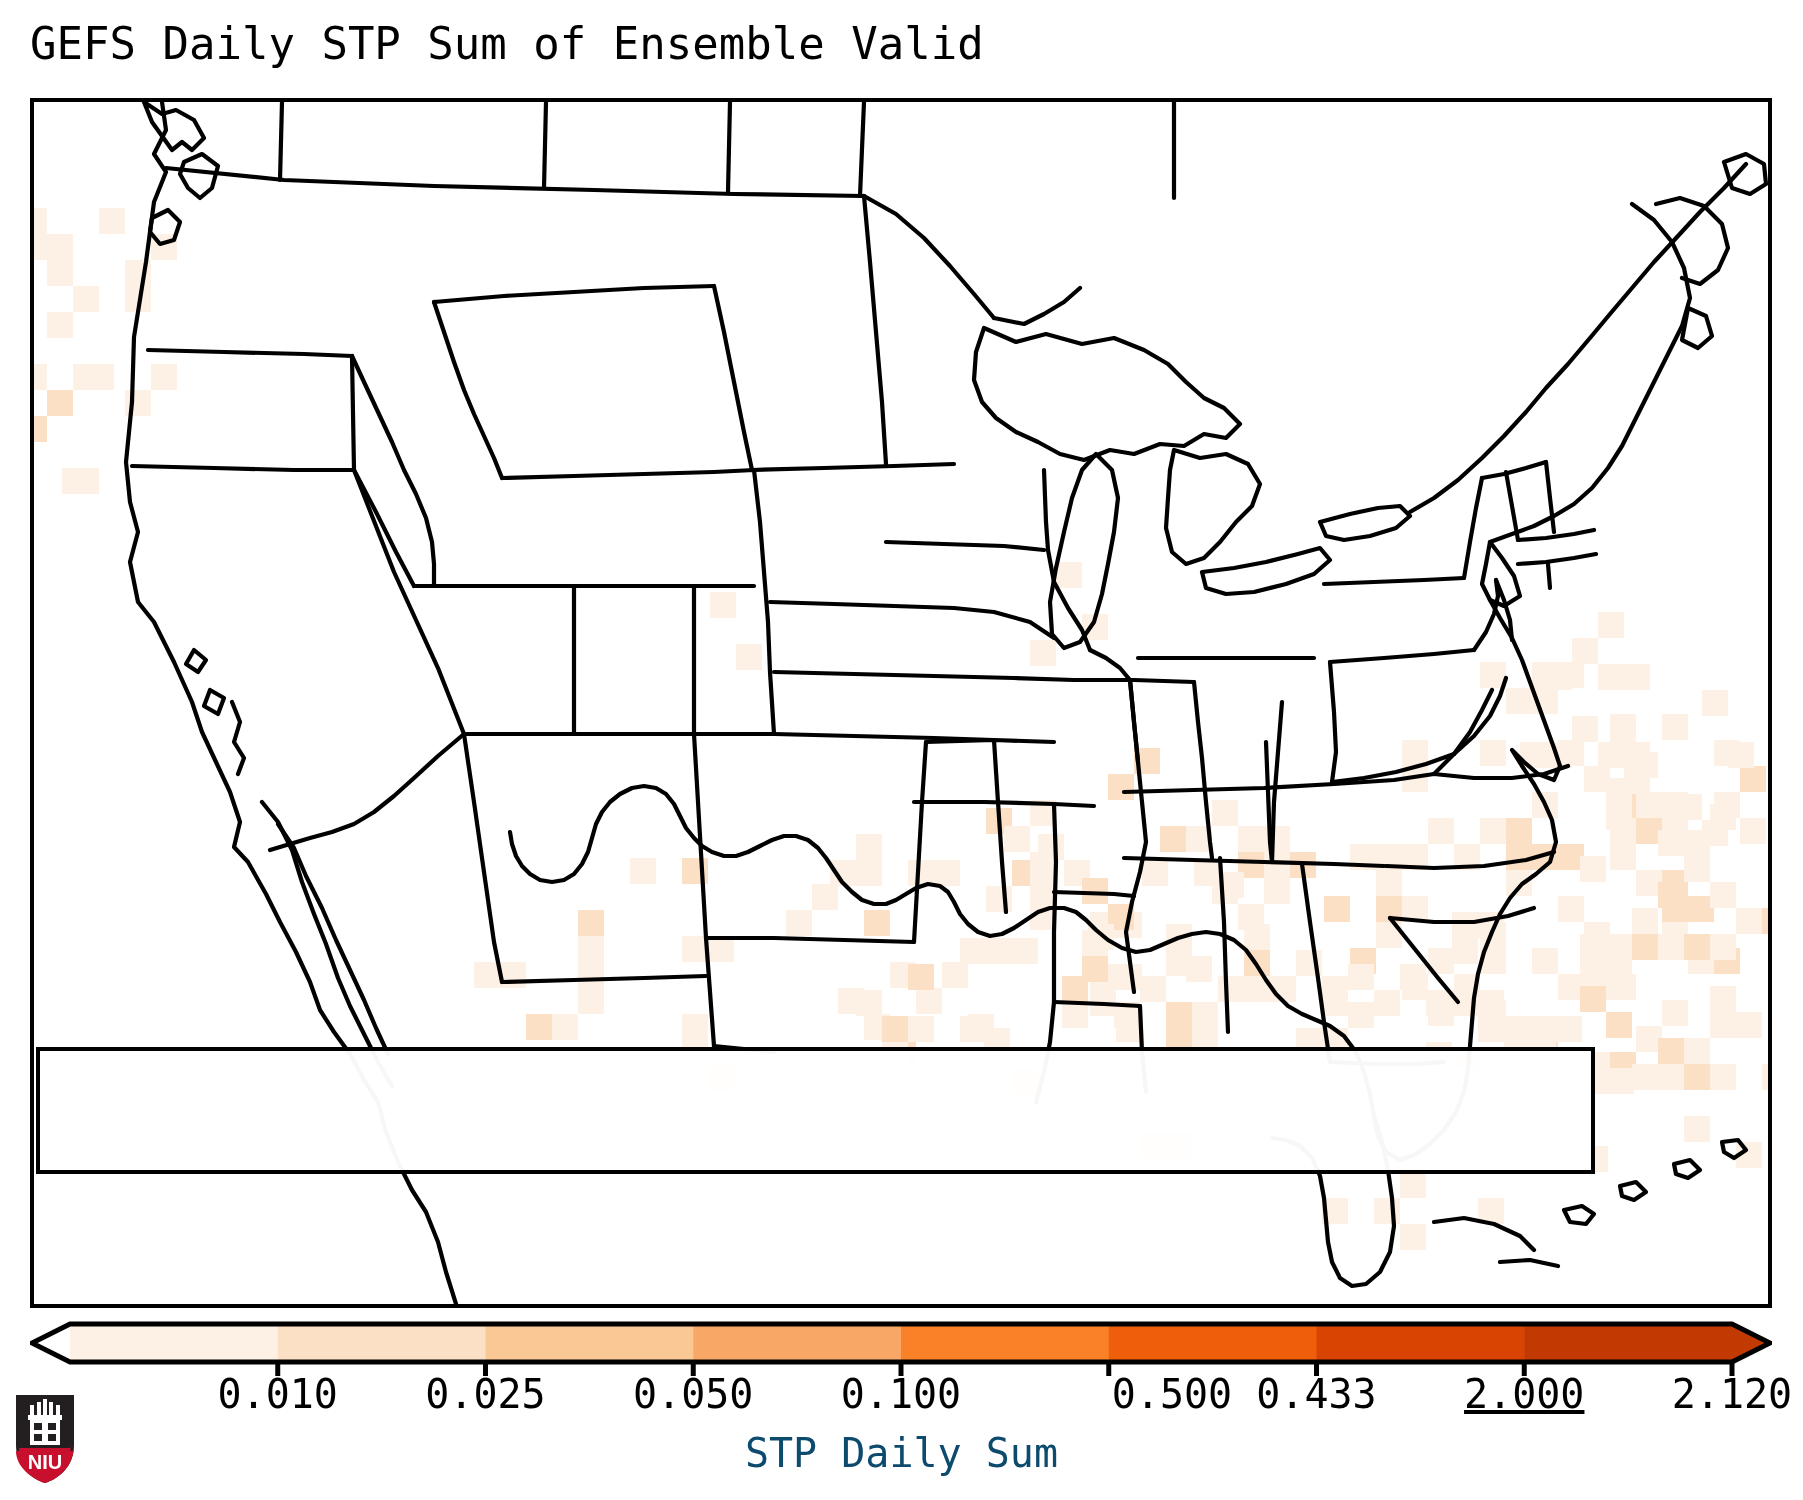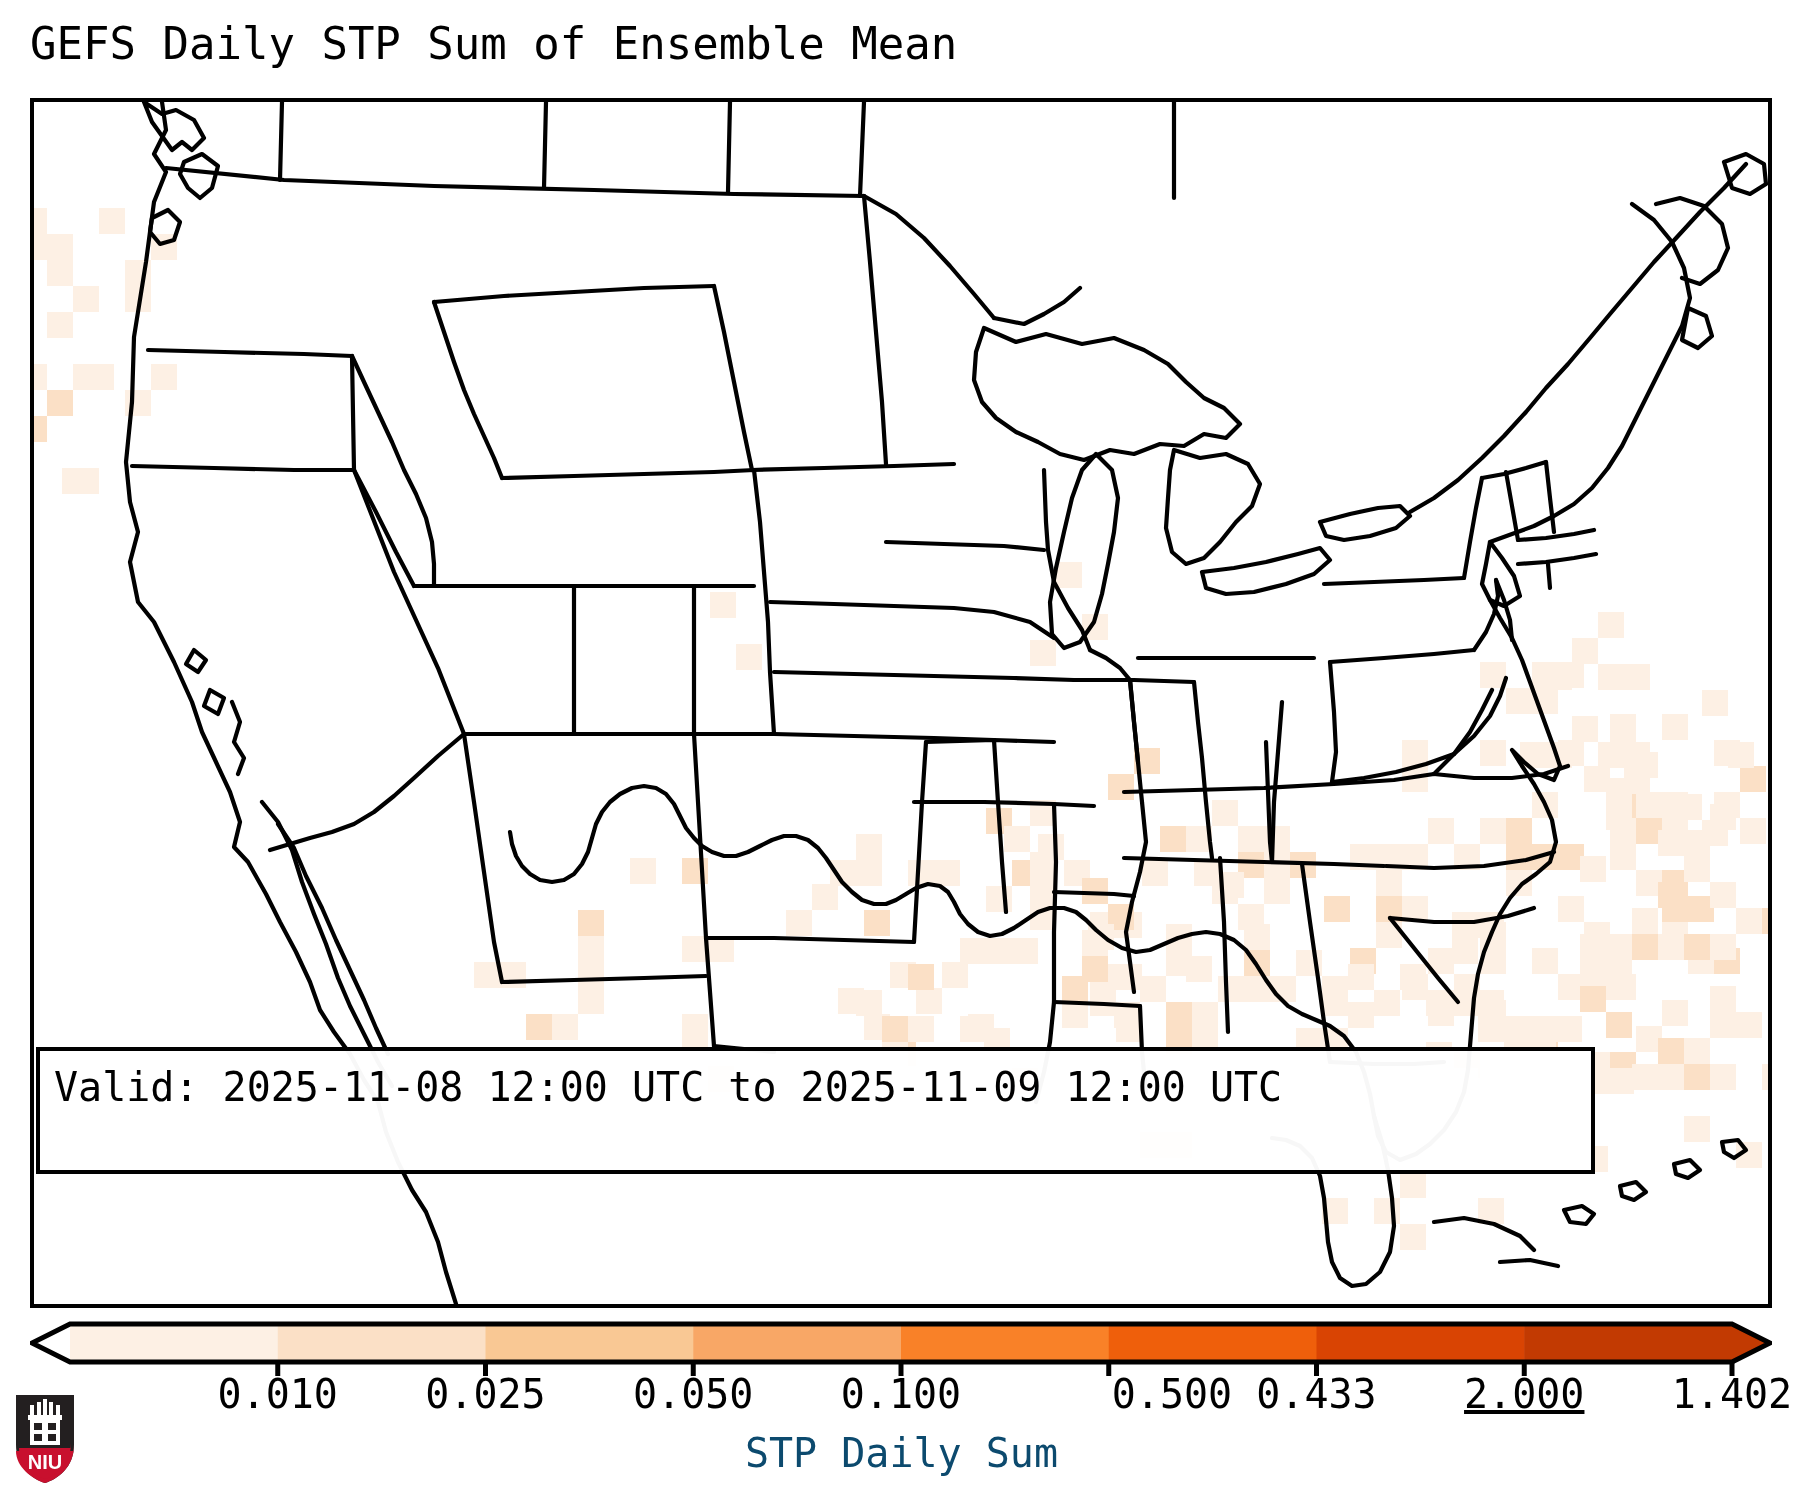--- a/index.html
+++ b/index.html
@@ -108,21 +108,21 @@
     top: 1393px;
     width: 62px;
     height: 92px;
   }
 </style>
 </head>
 <body>
 
 <div id="root">
 
-  <div id="chart-title">GEFS Daily STP Sum of Ensemble Mean</div>
+  <div id="chart-title">GEFS Daily STP Sum of Ensemble Valid</div>
 
   <div id="map-frame">
 
     <svg id="field-svg" width="1734" height="1202" viewBox="0 0 1734 1202">
       <g id="field-cells" fill="#fbe3cb">
           <rect x="-65" y="184" width="26" height="26" fill="#fbe0c6"></rect>
           <rect x="-39" y="158" width="26" height="26" fill="#fdf0e4"></rect>
           <rect x="-39" y="210" width="26" height="26" fill="#fdf0e4"></rect>
           <rect x="-39" y="236" width="26" height="26" fill="#fbe0c6"></rect>
           <rect x="-39" y="314" width="26" height="26" fill="#fdf0e4"></rect>
@@ -659,21 +659,20 @@
         <path d="M1514,462 L1516,486"></path>
 
         <path d="M1462,478 L1470,498 L1476,518 L1478,538"></path>
 
         <path d="M1096,578 L1100,620 L1104,660"></path>
       </g>
     </svg>
   </div>
 
   <div id="info-box">
-    <div class="info-line">Valid: 2025-11-08 12:00 UTC to 2025-11-09 12:00 UTC</div>
   </div>
 
   <div id="colorbar-wrap">
     <svg id="colorbar-svg" width="1742" height="64" viewBox="0 0 1742 48">
       <g id="cb-segments">
           <path d="M40,4 L40,42 L2,23 Z" fill="#ffffff"></path>
           <rect x="40" y="4" width="208.35" height="38" fill="#fdf0e4"></rect>
           <rect x="247.75" y="4" width="208.35" height="38" fill="#fbe0c6"></rect>
           <rect x="455.5" y="4" width="208.35" height="38" fill="#f9c894"></rect>
           <rect x="663.25" y="4" width="208.35" height="38" fill="#f8a766"></rect>
@@ -699,21 +698,21 @@
     </svg>
   </div>
   <div id="cb-ticklabels">
       <div class="cb-tick-label" style="left: 247.75px;">0.010</div>
       <div class="cb-tick-label" style="left: 455.5px;">0.025</div>
       <div class="cb-tick-label" style="left: 663.25px;">0.050</div>
       <div class="cb-tick-label" style="left: 871px;">0.100</div>
       <div class="cb-tick-label" style="left: 1142px;">0.500</div>
       <div class="cb-tick-label" style="left: 1286.5px;">0.433</div>
       <div class="cb-tick-label" style="left: 1494.25px; text-decoration: underline;">2.000</div>
-      <div class="cb-tick-label" style="left: 1702px;">1.402</div>
+      <div class="cb-tick-label" style="left: 1702px;">2.120</div>
     </div>
   <div id="cb-axis-label">STP Daily Sum</div>
 
   <svg id="niu-logo" viewBox="0 0 62 92">
     <path d="M2,2 L60,2 L60,52 C60,74 44,86 31,90 C18,86 2,74 2,52 Z" fill="#231f20"></path>
     <path d="M2,58 L60,58 L60,52 C60,74 44,86 31,90 C18,86 2,74 2,58 Z" fill="#c8102e"></path>
     <path d="M5,55 L57,55 L57,50 C57,70 43,82 31,86 C19,82 5,70 5,55 Z" fill="#c8102e"></path>
     <g fill="#ffffff">
       <rect x="16" y="26" width="30" height="26"></rect>
       <rect x="14" y="22" width="34" height="5"></rect>

